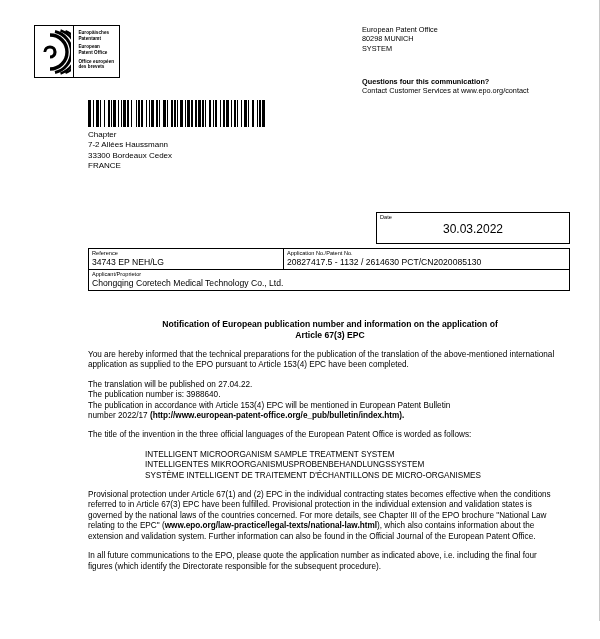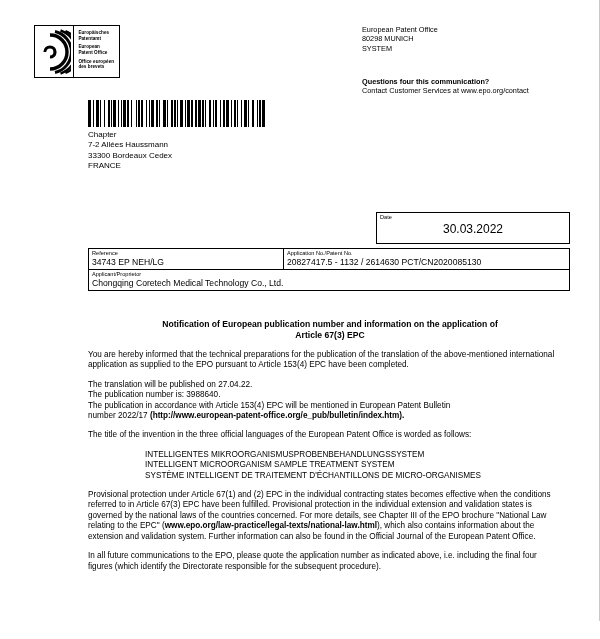--- a/index.html
+++ b/index.html
@@ -323,22 +323,22 @@
     <p class="para tight">
       <span class="ln">The translation will be published on 27.04.22.</span>
       <span class="ln">The publication number is: 3988640.</span>
       <span class="ln">The publication in accordance with Article 153(4) EPC will be mentioned in European Patent Bulletin</span>
       <span class="ln"><span>number 2022/17 </span><span class="bold">(http://www.european-patent-office.org/e_pub/bulletin/index.htm).</span></span>
     </p>
 
     <p class="para">The title of the invention in the three official languages of the European Patent Office is worded as follows:</p>
 
     <div class="titles">
+      <div>INTELLIGENT MICROORGANISM SAMPLE TREATMENT SYSTEM</div>
       <div>INTELLIGENTES MIKROORGANISMUSPROBENBEHANDLUNGSSYSTEM</div>
-      <div>INTELLIGENT MICROORGANISM SAMPLE TREATMENT SYSTEM</div>
       <div>SYSTÈME INTELLIGENT DE TRAITEMENT D'ÉCHANTILLONS DE MICRO-ORGANISMES</div>
     </div>
 
     <p class="para"><span>Provisional protection under Article 67(1) and (2) EPC in the individual contracting states becomes effective when the conditions referred to in Article 67(3) EPC have been fulfilled. Provisional protection in the individual extension and validation states is governed by the national laws of the countries concerned. For more details, see Chapter III of the EPO brochure "National Law relating to the EPC" (</span><span class="bold">www.epo.org/law-practice/legal-texts/national-law.html</span><span>), which also contains information about the extension and validation system. Further information can also be found in the Official Journal of the European Patent Office.</span></p>
 
     <p class="para">In all future communications to the EPO, please quote the application number as indicated above, i.e. including the final four figures (which identify the Directorate responsible for the subsequent procedure).</p>
   </div>
 
 </div>
 

